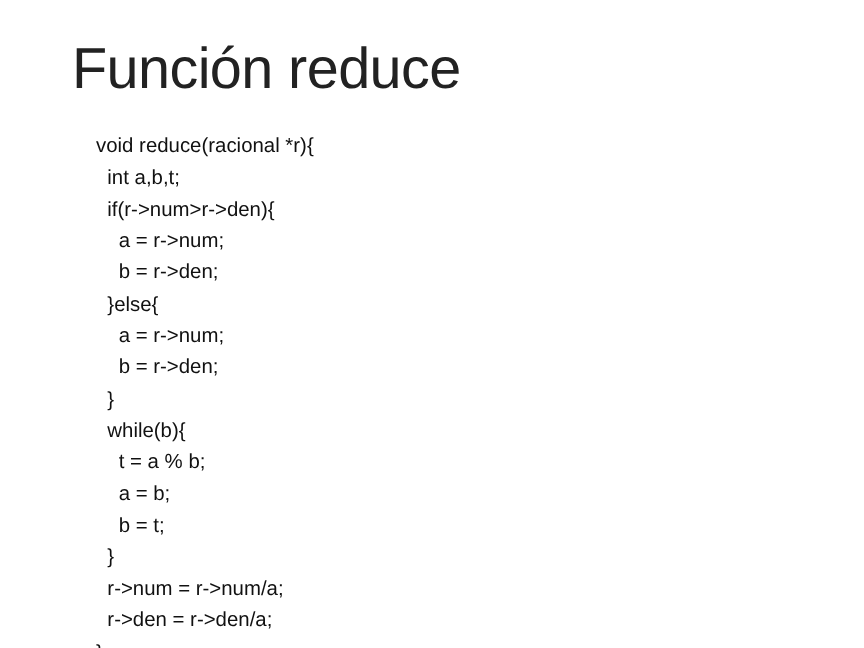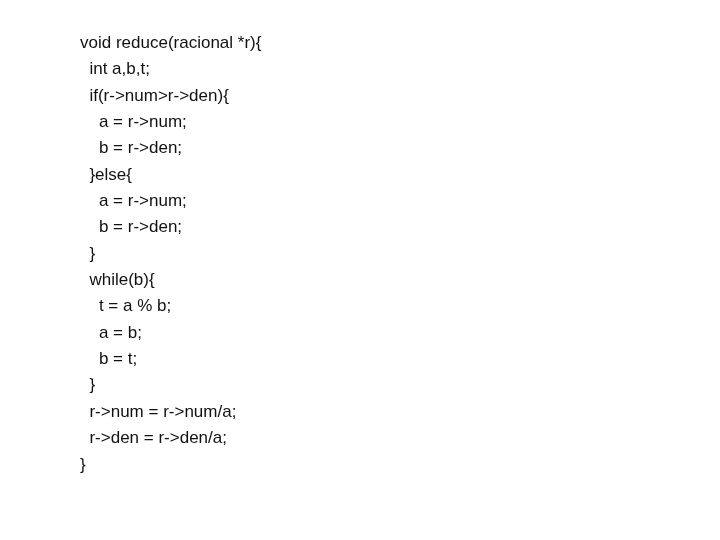--- a/index.html
+++ b/index.html
@@ -39,20 +39,21 @@
       line-height: 1.55;
       color: #111111;
       white-space: pre;
       margin-left: 20px;
     }
   </style>
 </head>
 <body>
 
 <div class="page-container">
+  <h1 class="slide-title">Función reduce</h1>
 
   <div class="code-block" id="code-output">void reduce(racional *r){
   int a,b,t;
   if(r-&gt;num&gt;r-&gt;den){
     a = r-&gt;num;
     b = r-&gt;den;
   }else{
     a = r-&gt;num;
     b = r-&gt;den;
   }

